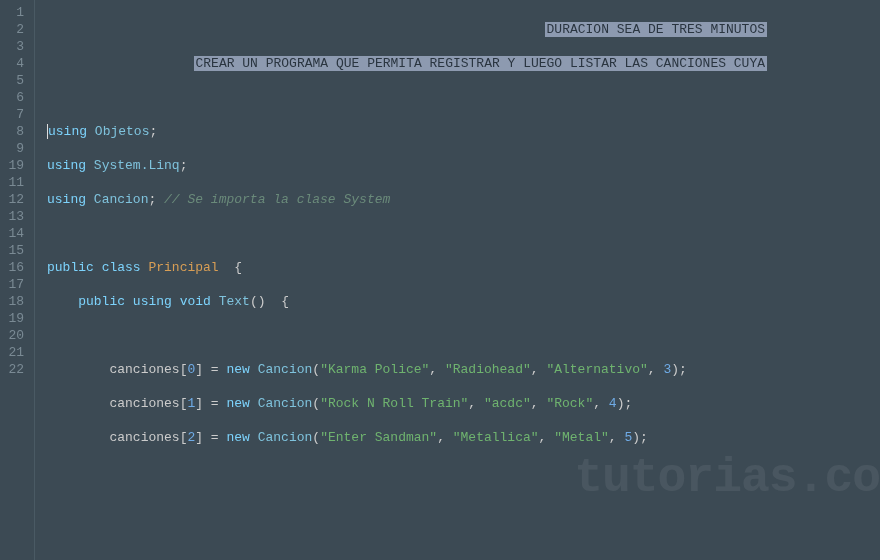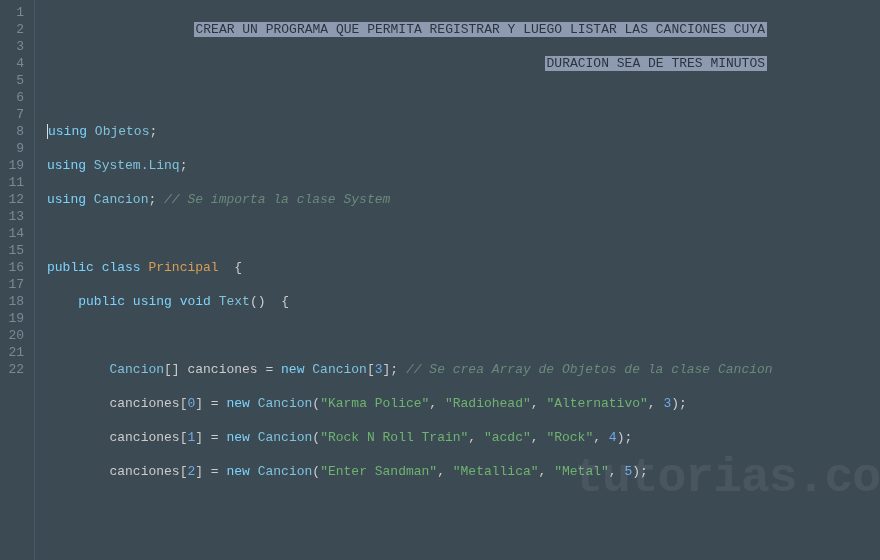--- a/index.html
+++ b/index.html
@@ -84,31 +84,30 @@
       <div class="ln">15</div>
       <div class="ln">16</div>
       <div class="ln">17</div>
       <div class="ln">18</div>
       <div class="ln">19</div>
       <div class="ln">20</div>
       <div class="ln">21</div>
       <div class="ln">22</div>
     </div>
   <div class="code">
+<div class="row"><span class="right-align"><span class="sel">DURACION SEA DE TRES MINUTOS</span></span></div>
 <div class="row"><span class="right-align"><span class="sel">CREAR UN PROGRAMA QUE PERMITA REGISTRAR Y LUEGO LISTAR LAS CANCIONES CUYA</span></span></div>
-<div class="row"><span class="right-align"><span class="sel">DURACION SEA DE TRES MINUTOS</span></span></div>
 <div class="row"></div>
 <div class="row"><span class="cursor"></span><span class="kw">using</span> <span class="type">Objetos</span>;</div>
 <div class="row"><span class="kw">using</span> <span class="type">System.Linq</span>;</div>
 <div class="row"><span class="kw">using</span> <span class="type">Cancion</span>; <span class="com">// Se importa la clase System</span></div>
 <div class="row"></div>
 <div class="row"><span class="kw">public</span> <span class="kw">class</span> <span class="cls">Principal</span>  {</div>
 <div class="row">    <span class="kw">public</span> <span class="kw">using</span> <span class="kw">void</span> <span class="type">Text</span>()  {</div>
 <div class="row"></div>
-<div class="row">        <span class="type">Cancion</span>[] <span>canciones</span> = <span class="kw">new</span> <span class="type">Cancion</span>[<span class="num">3</span>]; <span class="com">// Se crea Array de Objetos de la clase Cancion</span></div>
 <div class="row">        <span>canciones</span>[<span class="num">0</span>] = <span class="kw">new</span> <span class="type">Cancion</span>(<span class="str">"Karma Police"</span>, <span class="str">"Radiohead"</span>, <span class="str">"Alternativo"</span>, <span class="num">3</span>);</div>
 <div class="row">        <span>canciones</span>[<span class="num">1</span>] = <span class="kw">new</span> <span class="type">Cancion</span>(<span class="str">"Rock N Roll Train"</span>, <span class="str">"acdc"</span>, <span class="str">"Rock"</span>, <span class="num">4</span>);</div>
 <div class="row">        <span>canciones</span>[<span class="num">2</span>] = <span class="kw">new</span> <span class="type">Cancion</span>(<span class="str">"Enter Sandman"</span>, <span class="str">"Metallica"</span>, <span class="str">"Metal"</span>, <span class="num">5</span>);</div>
 <div class="row"></div>
 
 
 
 
 
 

